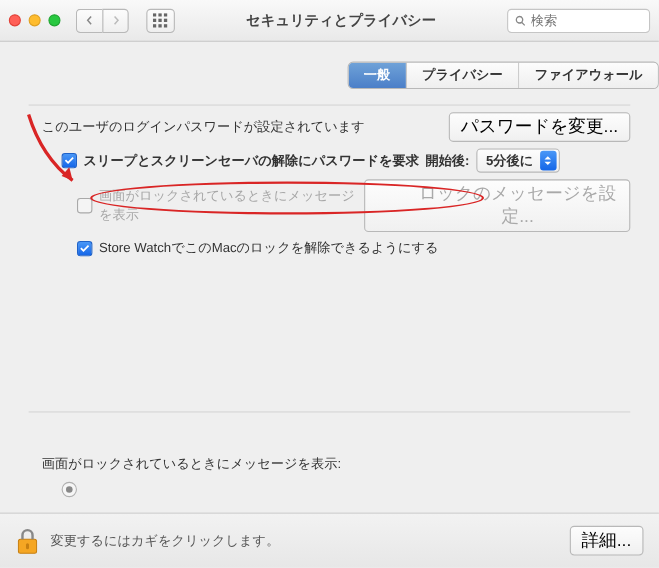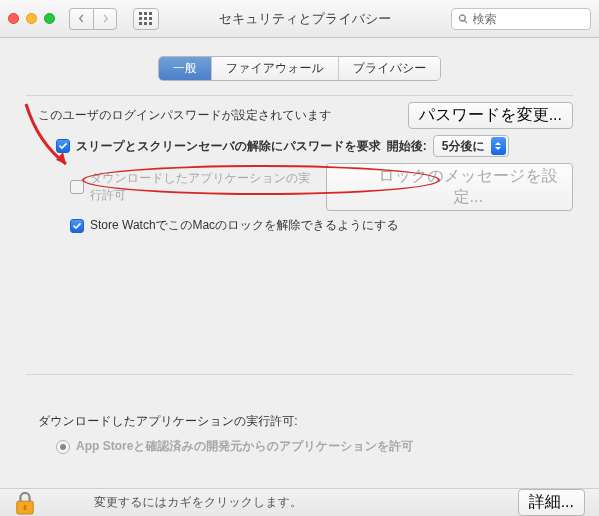--- a/index.html
+++ b/index.html
@@ -41,34 +41,34 @@
   }
   .nav-btn:first-child { border-radius:4px 0 0 4px; border-right:none;}
   .nav-btn:last-child { border-radius:0 4px 4px 0;}
   .grid-btn {
     width:26px; height:22px; background:linear-gradient(#fcfcfc,#efefef);
     border:1px solid #b8b8b8; border-radius:4px; margin-left:8px;
     display:flex; align-items:center; justify-content:center;
   }
   .grid-btn svg { width:14px; height:14px; }
   .title {
-    flex:1; text-align:center; font-size:13px; color:#444;
+    flex:1; text-align:center; font-size:13px; color:#444;font-weight:bold;
   }
   .search-wrap {
     display:flex; align-items:center;
-    width:140px; height:22px;
+    width:130px; height:22px;
     background:#fff; border:1px solid #c5c5c5; border-radius:4px;
     padding:0 6px; gap:4px;
   }
   .search-wrap svg { width:12px; height:12px; fill:#888;}
   .search-wrap input {
     border:none; outline:none; width:100%; font-size:12px; background:transparent;
   }
   .tabbar {
-    display:flex; justify-content:center; margin:18px 0 14px;
+    display:flex; justify-content:flex-end; margin:18px 0 14px;font-weight:bold;
   }
   .seg {
     display:flex; border:1px solid #b8b8b8; border-radius:5px; overflow:hidden;
   }
   .seg div {
     padding:3px 14px; font-size:12px; background:linear-gradient(#fcfcfc,#efefef);
     border-right:1px solid #c8c8c8;
   }
   .seg div:last-child { border-right:none;}
   .seg .active {
@@ -126,23 +126,23 @@
   .radio {
     width:14px; height:14px; border:1px solid #b0b0b0; border-radius:50%;
     background:#f6f6f6; display:inline-flex; align-items:center; justify-content:center;
     flex-shrink:0;
   }
   .radio.selected::after {
     content:""; width:6px; height:6px; border-radius:50%; background:#888;
   }
   .footer {
     position:absolute; left:0; right:0; bottom:0;
-    height:28px; border-top:1px solid #cdcdcd;
+    height:50px; border-top:1px solid #cdcdcd;
     background:linear-gradient(#f2f2f2,#e7e7e7);
-    display:flex; align-items:center; padding:0 14px;gap:48px;
+    display:flex; align-items:center; padding:0 14px;
   }
   .lock-icon { width:22px; height:26px; margin-right:10px;}
   .footer .msg { flex:1; font-size:12px; color:#555;}
   .annot-arrow {
     position:absolute; left:18px; top:98px; width:60px; height:75px; pointer-events:none;
   }
   .annot-ellipse {
     position:absolute; left:82px; top:165px; width:358px; height:30px;
     border:2px solid #d92525; border-radius:50%/50%;
     pointer-events:none;
@@ -189,22 +189,22 @@
     <svg viewBox="0 0 16 16">
         <path d="M6.5 1a5.5 5.5 0 014.23 9.02l3.63 3.63-1.21 1.21-3.63-3.63A5.5 5.5 0 116.5 1zm0 2a3.5 3.5 0 100 7 3.5 3.5 0 000-7z"></path>
       </svg>
     <input type="text" placeholder="検索" style="">
   </div>
 </div>
 
 <div class="tabbar">
   <div class="seg">
     <div class="active">一般</div>
+    <div>プライバシー</div>
     <div>ファイアウォール</div>
-    <div>プライバシー</div>
   </div>
 </div>
 
 <div class="content">
   <hr class="divider">
 
   <div class="row" style="margin-left:12px;justify-content:space-between;">
     <span>このユーザのログインパスワードが設定されています</span>
     <button class="btn">パスワードを変更...</button>
   </div>
@@ -218,40 +218,39 @@
     <span>スリープとスクリーンセーバの解除にパスワードを要求</span>
     <span>開始後:</span>
     <div class="select">
       <span>5分後に</span>
       <span class="chev"></span>
     </div>
   </div>
 
   <div class="row indent2">
     <span class="cb off"></span>
-    <span class="disabled-text">ダウンロードしたアプリケーションの実行許可</span>
+    <span class="disabled-text">画面がロックされているときにメッセージを表示</span>
     <button class="btn disabled">ロックのメッセージを設定...</button>
   </div>
 
   <div class="row indent2">
     <span class="cb checked">
       <svg viewBox="0 0 16 16">
           <path d="M6.2 13 1.5 8.3l1.8-1.8 2.9 2.9 6.5-6.5 1.8 1.8z"></path>
         </svg>
     </span>
     <span>Store WatchでこのMacのロックを解除できるようにする</span>
   </div>
 
   <hr class="divider" style="margin-top:140px;">
 
-  <div class="section-title">ダウンロードしたアプリケーションの実行許可:</div>
+  <div class="section-title">画面がロックされているときにメッセージを表示:</div>
 
   <div class="row indent1">
     <span class="radio selected"></span>
-    <span class="disabled-text">App Storeと確認済みの開発元からのアプリケーションを許可</span>
   </div>
 </div>
 
 <div class="footer">
   <svg class="lock-icon" viewBox="0 0 24 28">
     <rect x="3" y="12" width="18" height="14" rx="2" fill="#f5a623" stroke="#c77f11"></rect>
     <path d="M7 12 V8 a5 5 0 0 1 10 0 V12" fill="none" stroke="#888" stroke-width="2.4"></path>
     <rect x="10.5" y="16" width="3" height="6" rx="1.5" fill="#c77f11"></rect>
   </svg>
   <span class="msg">変更するにはカギをクリックします。</span>

